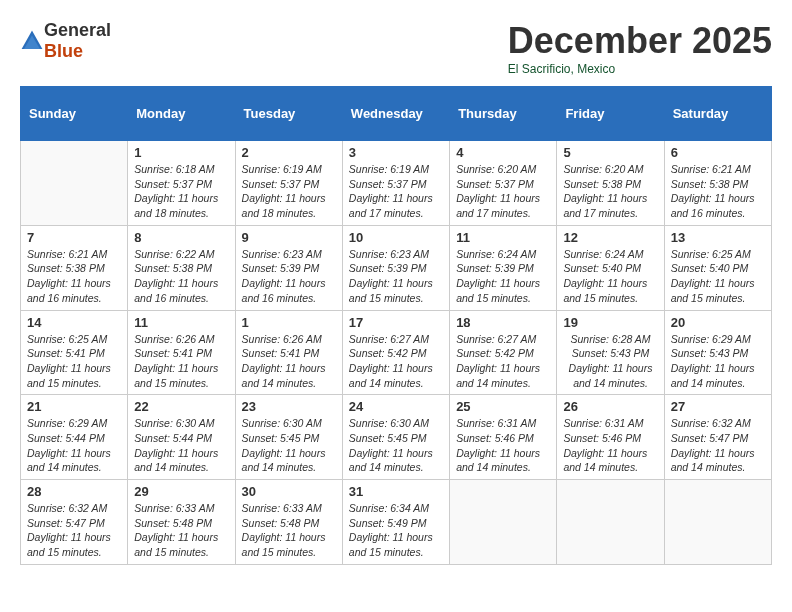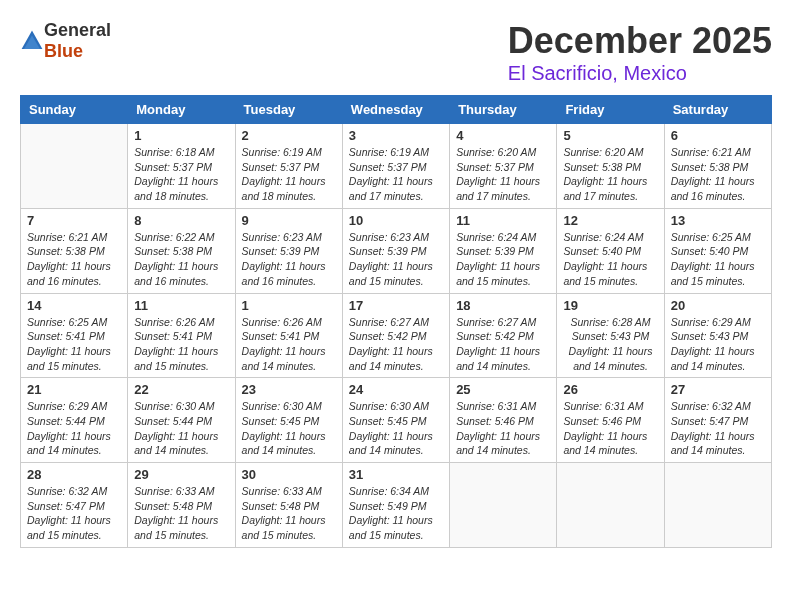--- a/index.html
+++ b/index.html
@@ -26,33 +26,33 @@
     }
     .title-block {
       text-align: left;
     }
     .month-title {
       font-size: 36px;
       font-weight: bold;
       color: #333;
     }
     .location-title {
-      font-size: 20px;
-      color: #6d28d9;
+      font-size: 12px;
+      color: #14532d;
     }
     .calendar {
       width: 100%;
       border-collapse: collapse;
       border: 1px solid #ccc;
     }
     .calendar th {
       background-color: #2a6ebb;
       color: white;
       text-align: left;
-      padding: 6px 8px;
+      padding: 19px 8px;
       font-size: 13px;
       border: 1px solid #2a6ebb;
     }
     .calendar td {
       border: 1px solid #ccc;
       vertical-align: top;
       padding: 4px 6px;
       width: 107px;
       min-height: 80px;
       font-size: 11px;

